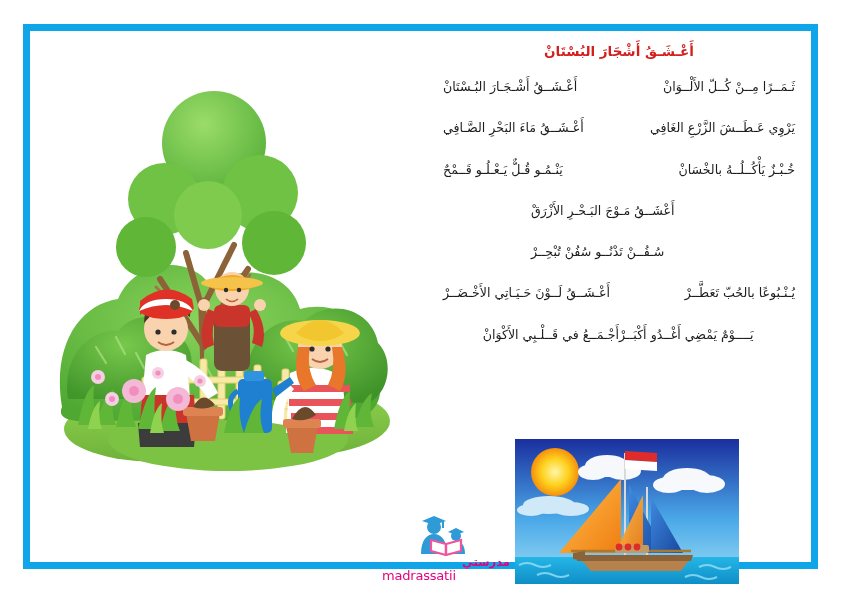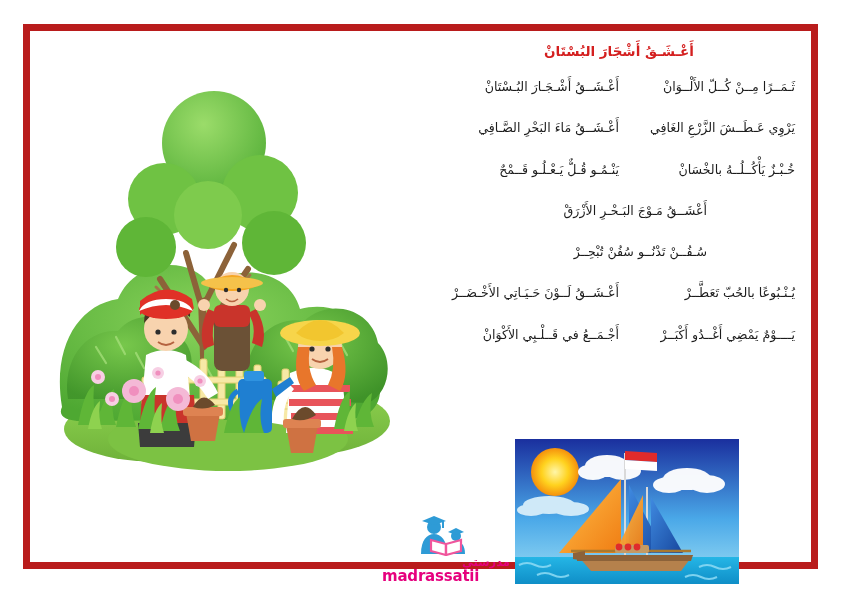--- a/index.html
+++ b/index.html
@@ -17,21 +17,21 @@
   }
 
   
   #page-frame {
     position: absolute;
     left: 23px;
     top: 24px;
     width: 795px;
     height: 545px;
     box-sizing: border-box;
-    border: 7px solid #b91c1c;
+    border: 7px solid #0ea5e9;
     background: #ffffff;
   }
 
   
   #poem-column {
     position: absolute;
     left: 390px;
     top: 0px;
     width: 398px;
     height: 100%;
@@ -59,21 +59,21 @@
     font-size: 12.6px;
     line-height: 1.25;
     margin-bottom: 25.5px;
     white-space: nowrap;
   }
   .hemistich {
     display: inline-block;
   }
   .hemistich.first {
     min-width: 176px;
-    text-align: right;
+    text-align: left;
   }
   .hemistich.second {
     min-width: 176px;
     text-align: right;
   }
 
   
   #garden-illustration {
     position: absolute;
     left: 8px;
@@ -94,22 +94,22 @@
   #logo-word-ar {
     color: #e6007e;
     font-weight: bold;
     font-size: 11.5px;
     line-height: 1;
     margin-top: 1px;
     direction: rtl;
   }
   #logo-word-lat {
     color: #e6007e;
-    font-weight: bold;
-    font-size: 15px;
+    font-weight: normal;
+    font-size: 13px;
     line-height: 1.05;
     letter-spacing: -0.2px;
   }
 
   
   #sailboat-picture {
     position: absolute;
     left: 485px;
     top: 408px;
     width: 224px;

